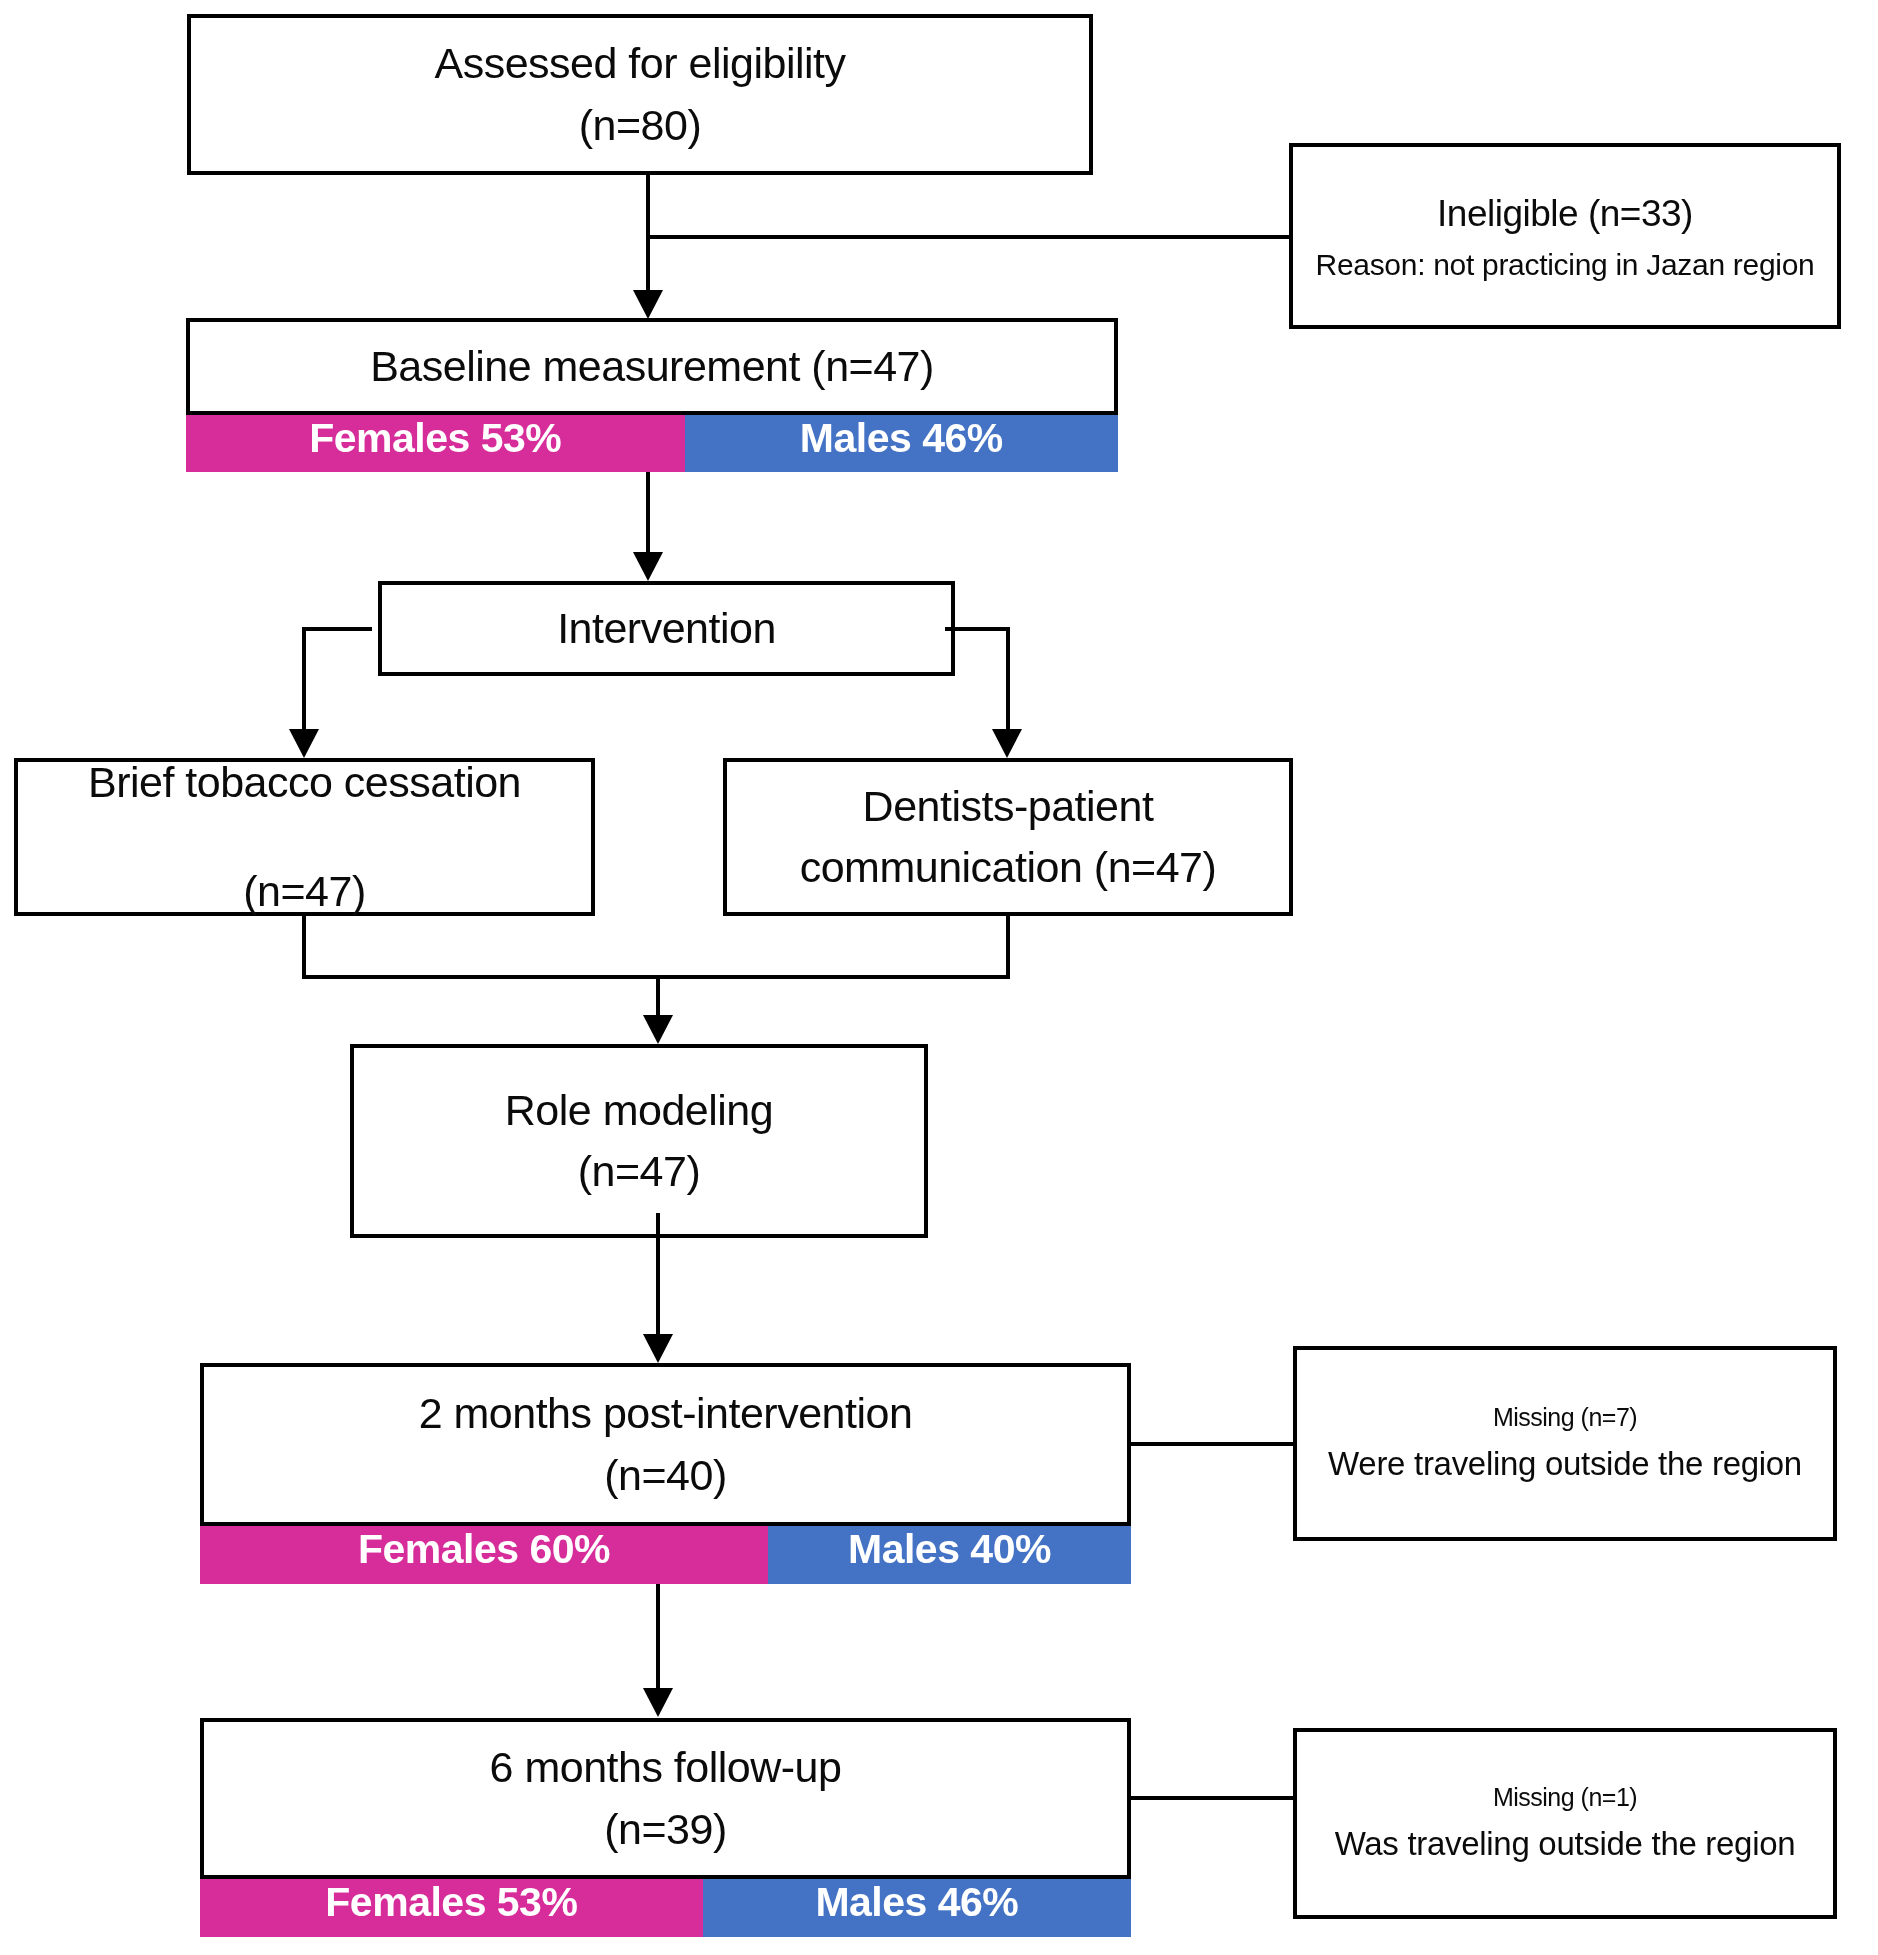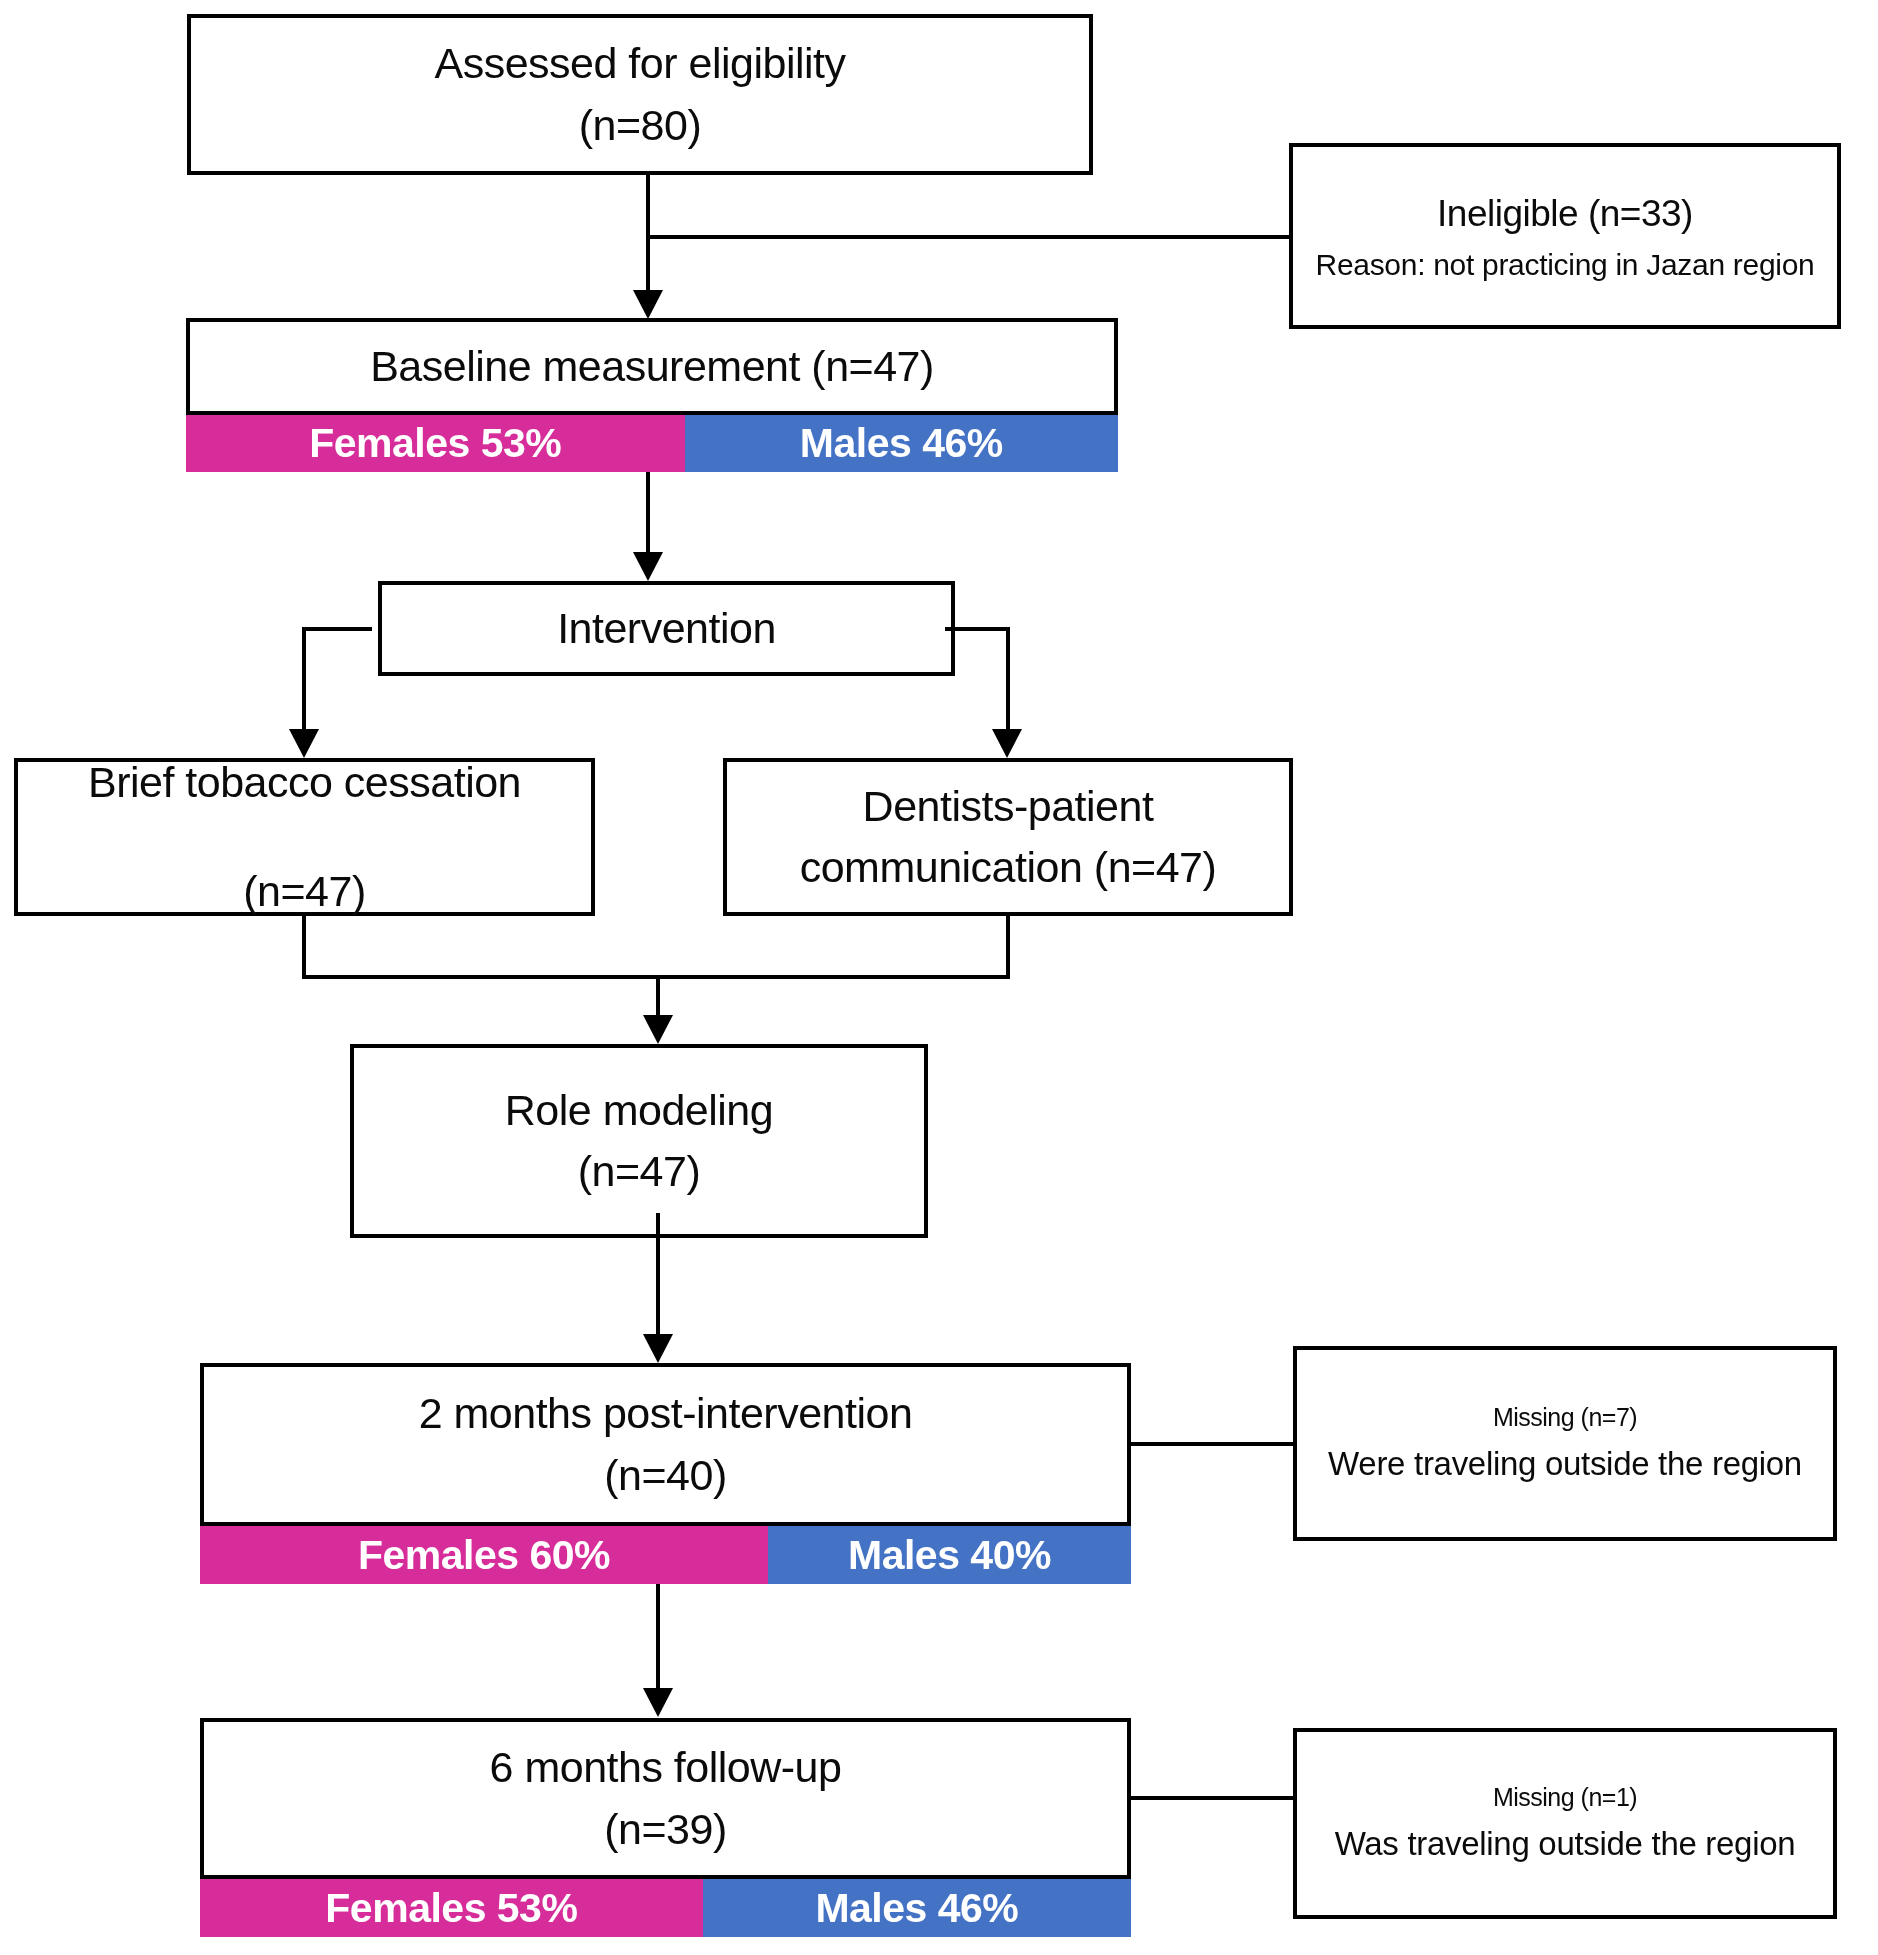--- a/index.html
+++ b/index.html
@@ -64,21 +64,20 @@
     line-height: 1.62;
   }
   .bars {
     position: absolute;
     display: flex;
     overflow: hidden;
   }
   .bar {
     height: 100%;
     display: flex;
-    align-items: center;
     justify-content: center;
     color: var(--bar-text, #fff);
     font-size: 41px;
     font-weight: 700;
     letter-spacing: -0.5px;
     white-space: nowrap;
   }
   .bar.female { background: var(--female, #d62d9a); }
   .bar.male   { background: var(--male, #4472c4); flex: 1 1 auto; }
   .vline, .hline {

